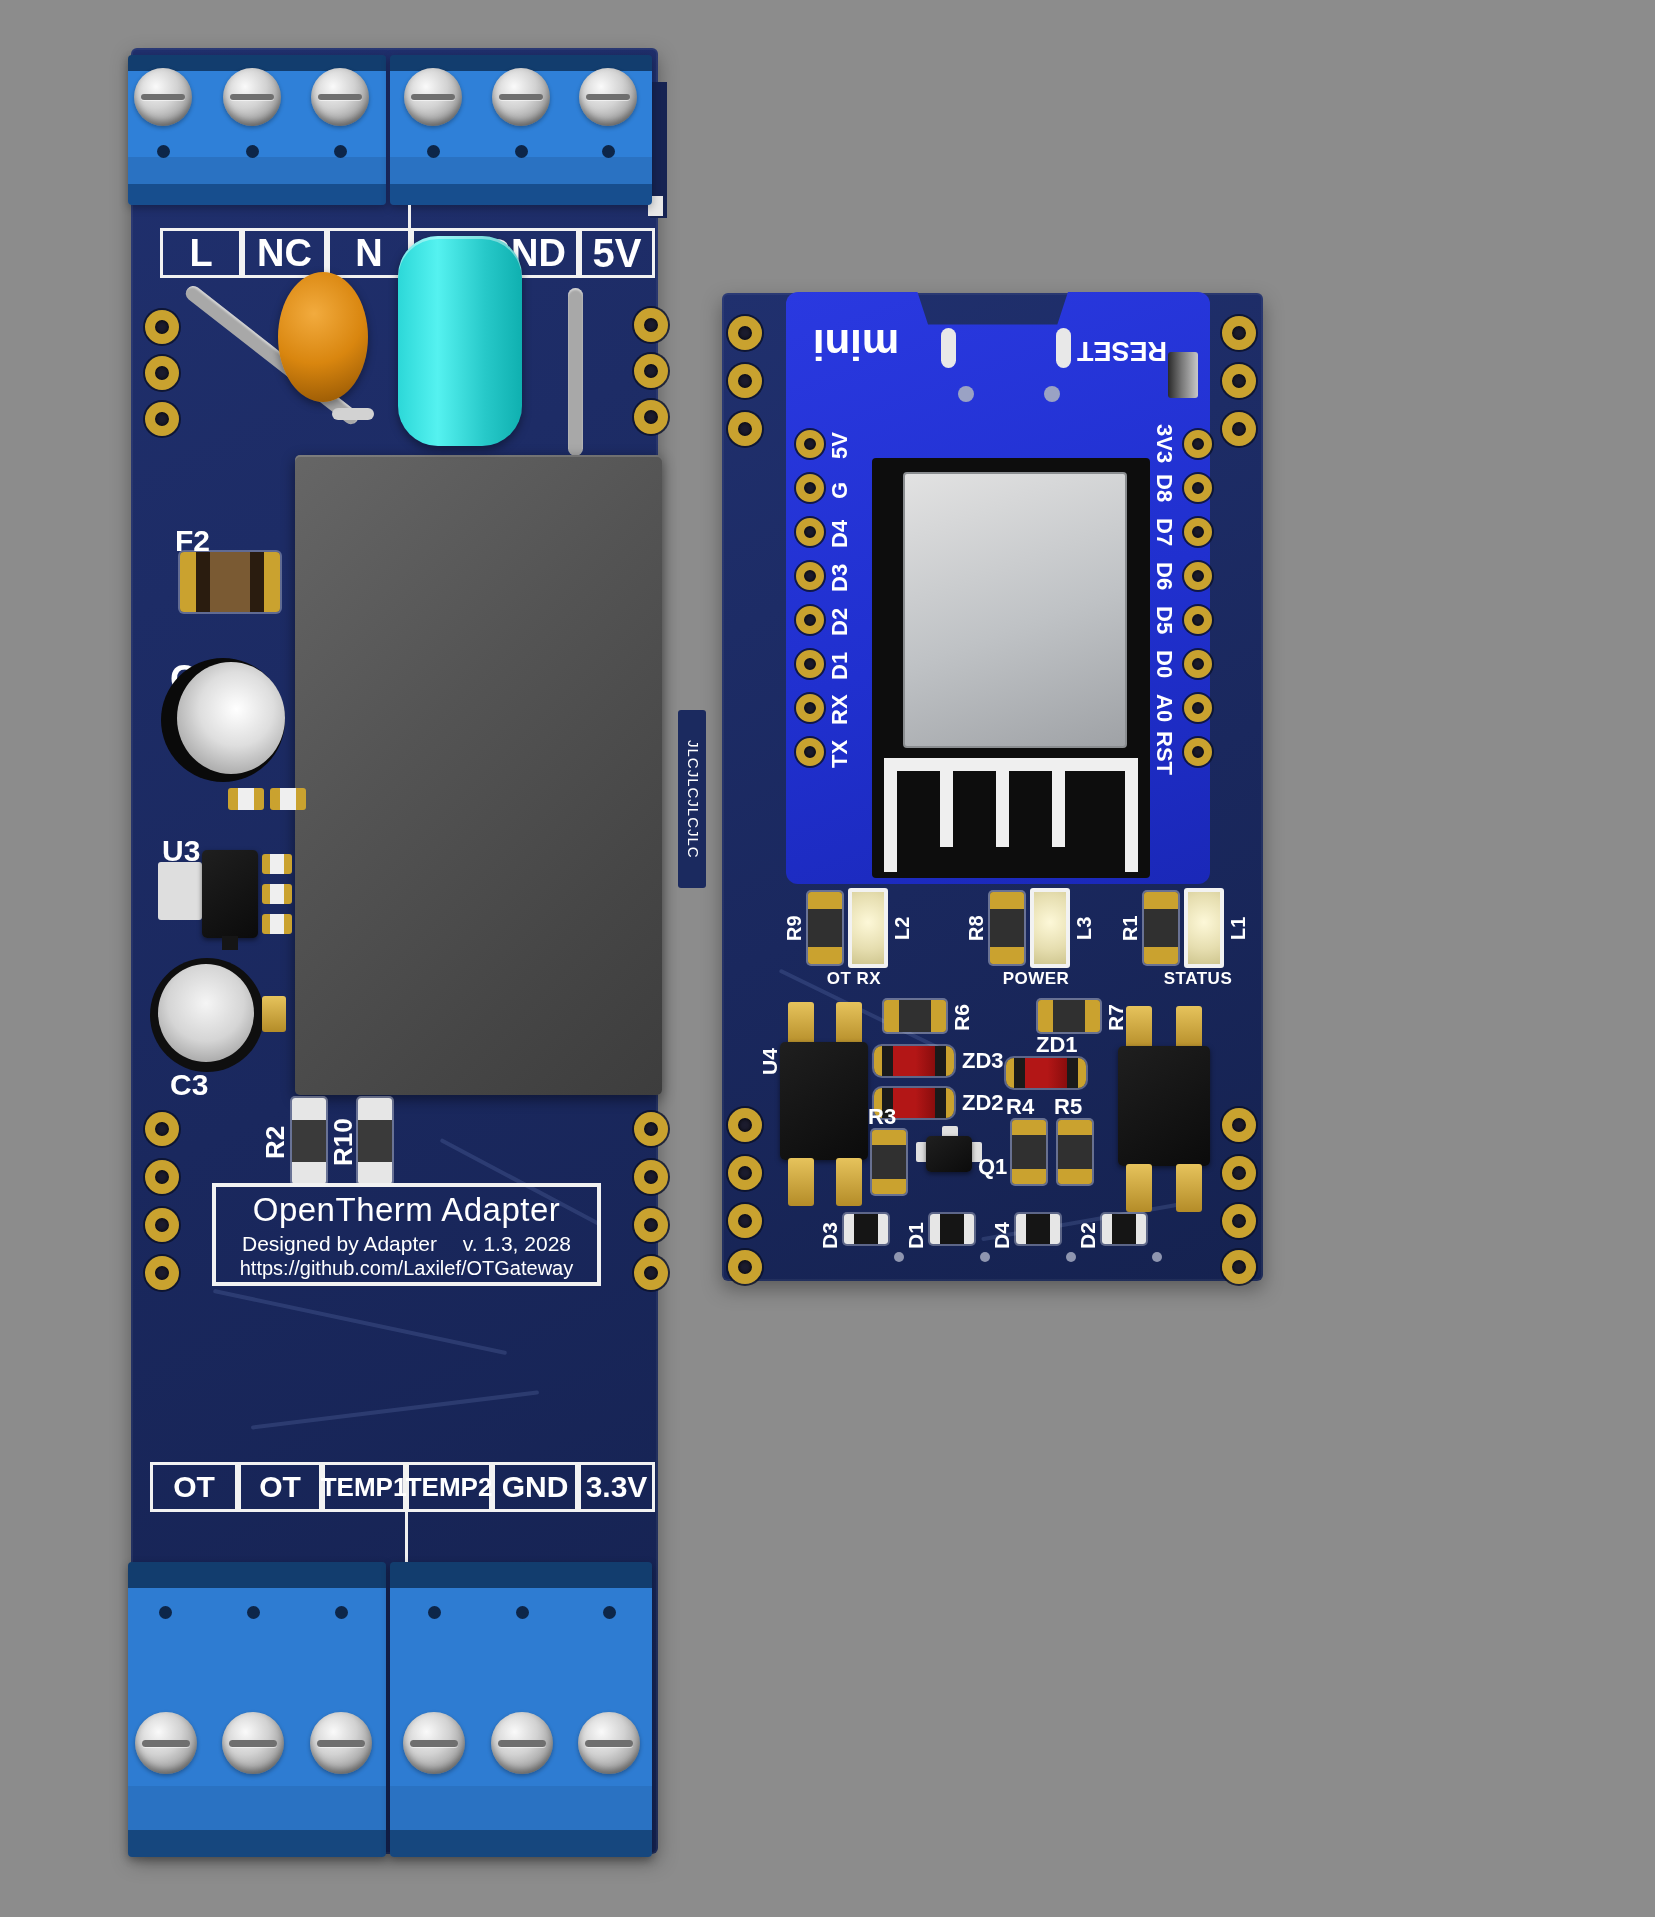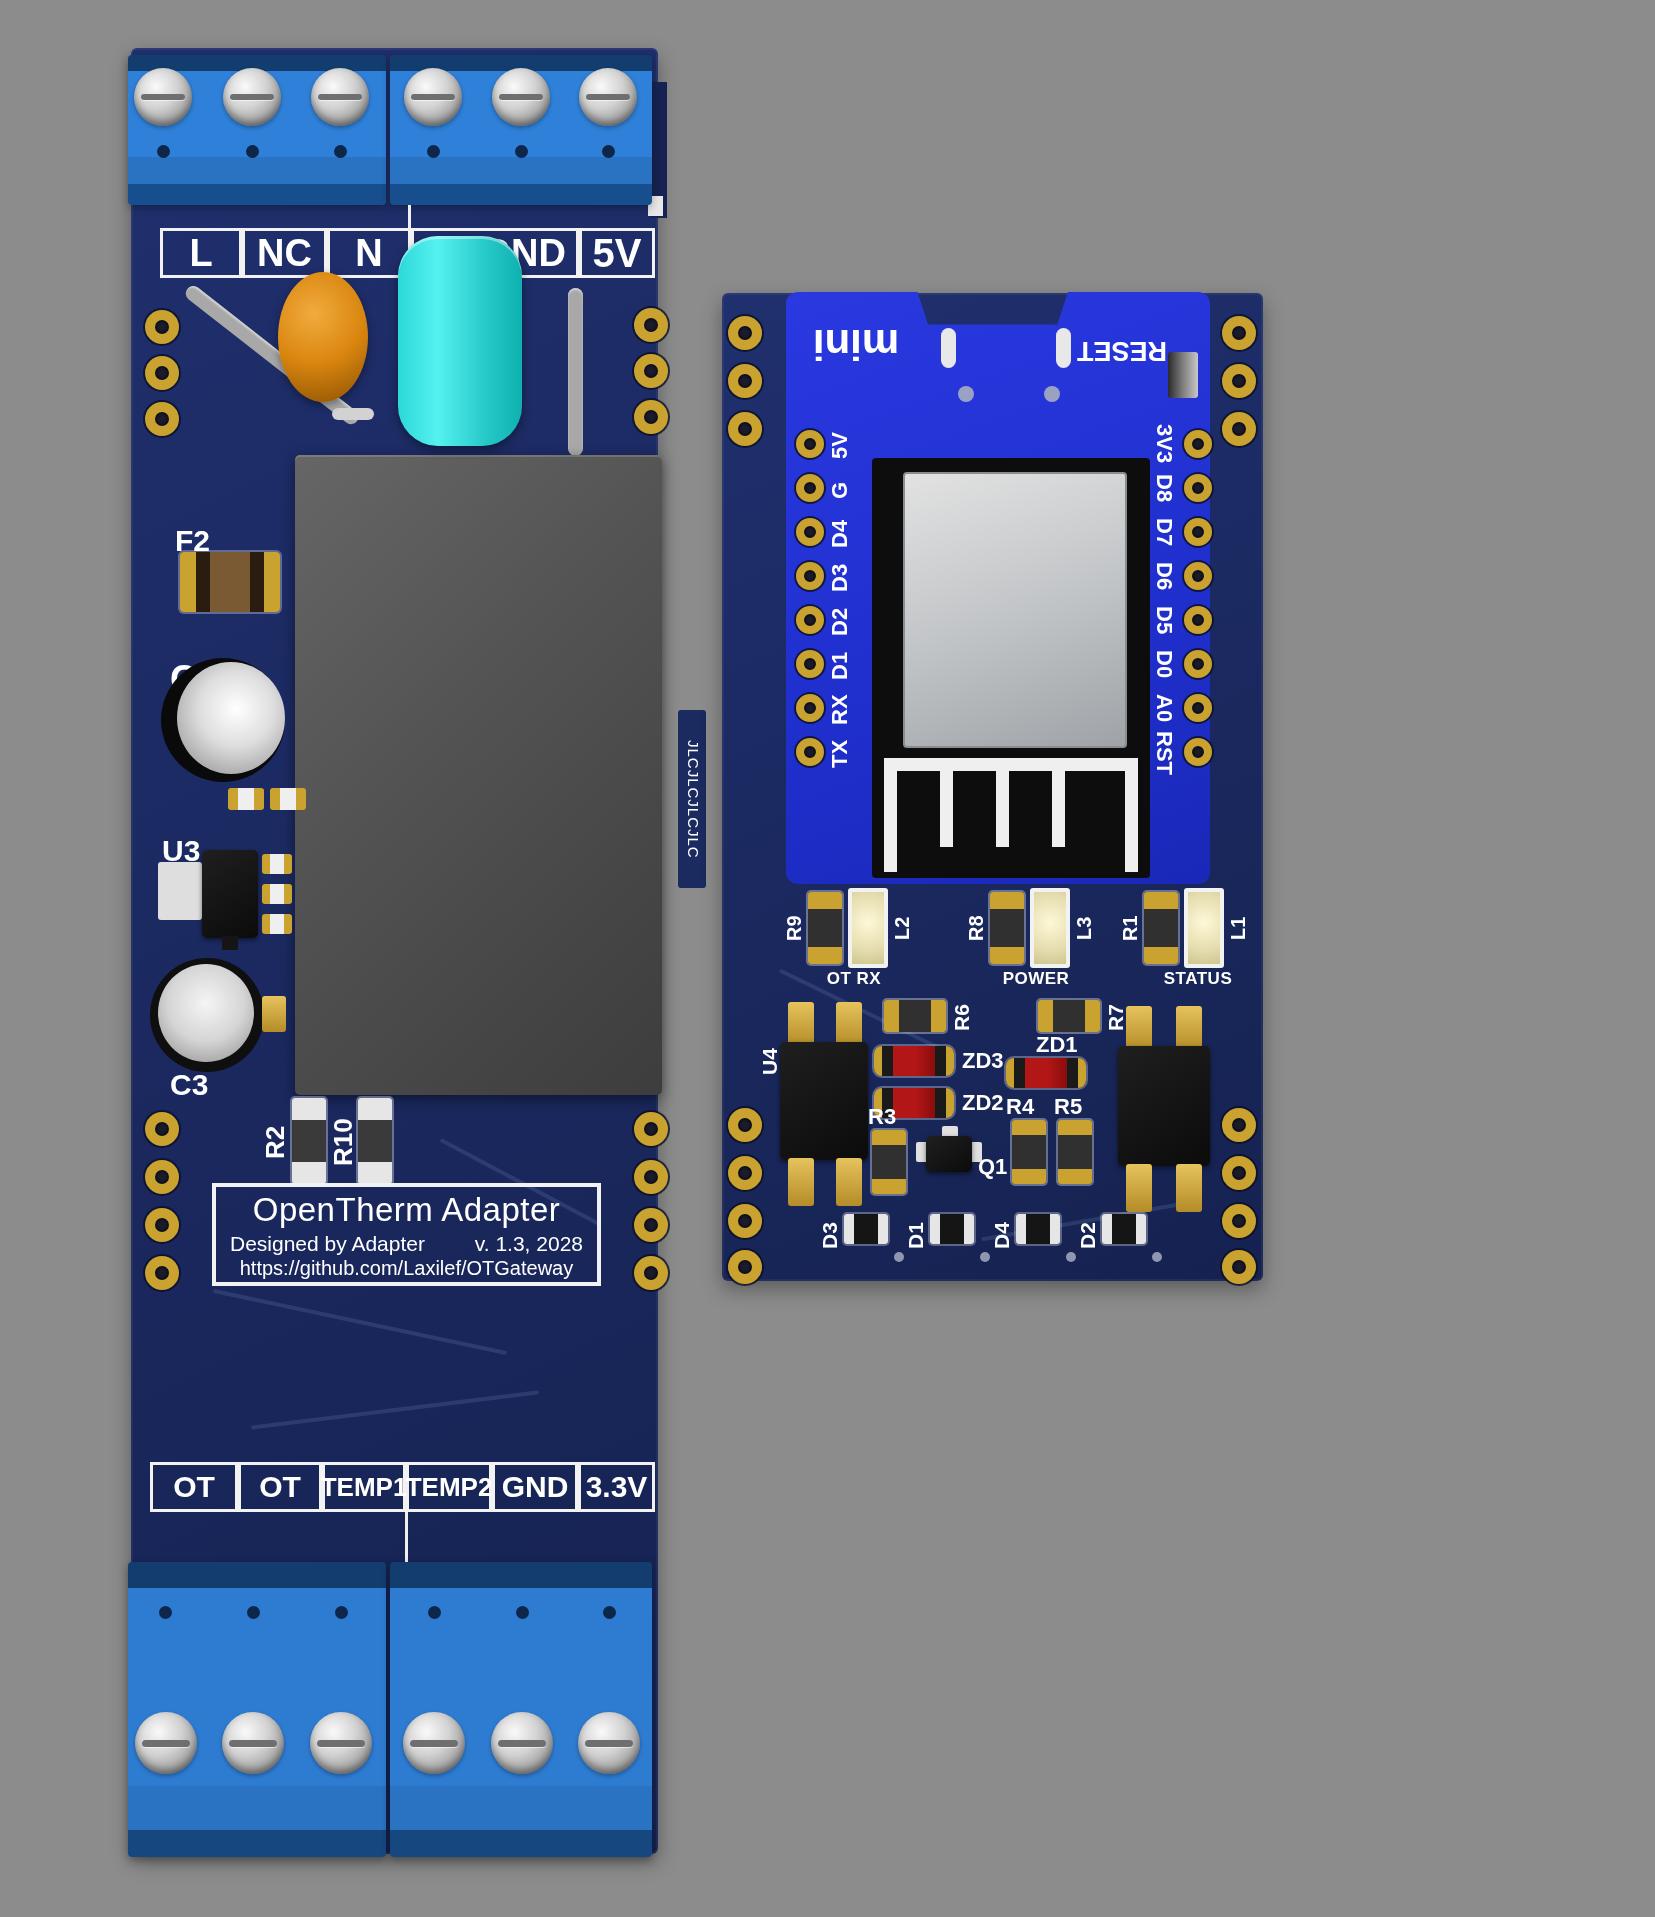--- a/index.html
+++ b/index.html
@@ -168,21 +168,21 @@
 
   <div class="a silk vflip flex" style="left:262px;top:1104px;width:26px;height:76px;font-size:26px;font-weight:600;">
       <span>R2</span>
     </div>
   <div class="a reswv" style="left:292px;top:1098px;width:34px;height:86px;box-shadow:0 0 0 2px rgba(255,255,255,.35);"></div>
   <div class="a silk vflip flex" style="left:330px;top:1100px;width:26px;height:84px;font-size:26px;font-weight:600;">
       <span>R10</span>
     </div>
   <div class="a reswv" style="left:358px;top:1098px;width:34px;height:86px;box-shadow:0 0 0 2px rgba(255,255,255,.35);"></div>
 
-  <div class="a" style="left:212px;top:1183px;width:389px;height:103px;border:4px solid #f2f2f2;padding:4px 14px 6px;">
+  <div class="a" style="left:212px;top:1183px;width:389px;height:103px;border:4px solid #f2f2f2;padding:4px 26px 6px;">
     <div class="silk flex" style="font-size:33px;font-weight:500;letter-spacing:.5px;">OpenTherm Adapter</div>
     <div style="display:flex;justify-content:space-between;align-items:baseline;margin-top:3px;">
       <span class="silk" style="font-size:21px;font-weight:400;">Designed by Adapter</span>
       <span class="silk" style="font-size:21px;font-weight:400;">v. 1.3, 2028</span>
     </div>
     <div class="silk flex" style="font-size:20px;font-weight:400;margin-top:1px;">https://github.com/Laxilef/OTGateway</div>
   </div>
 
   <div class="a cell" style="left:150px;top:1462px;width:88px;height:50px;font-size:30px;">
       <span>OT</span>

